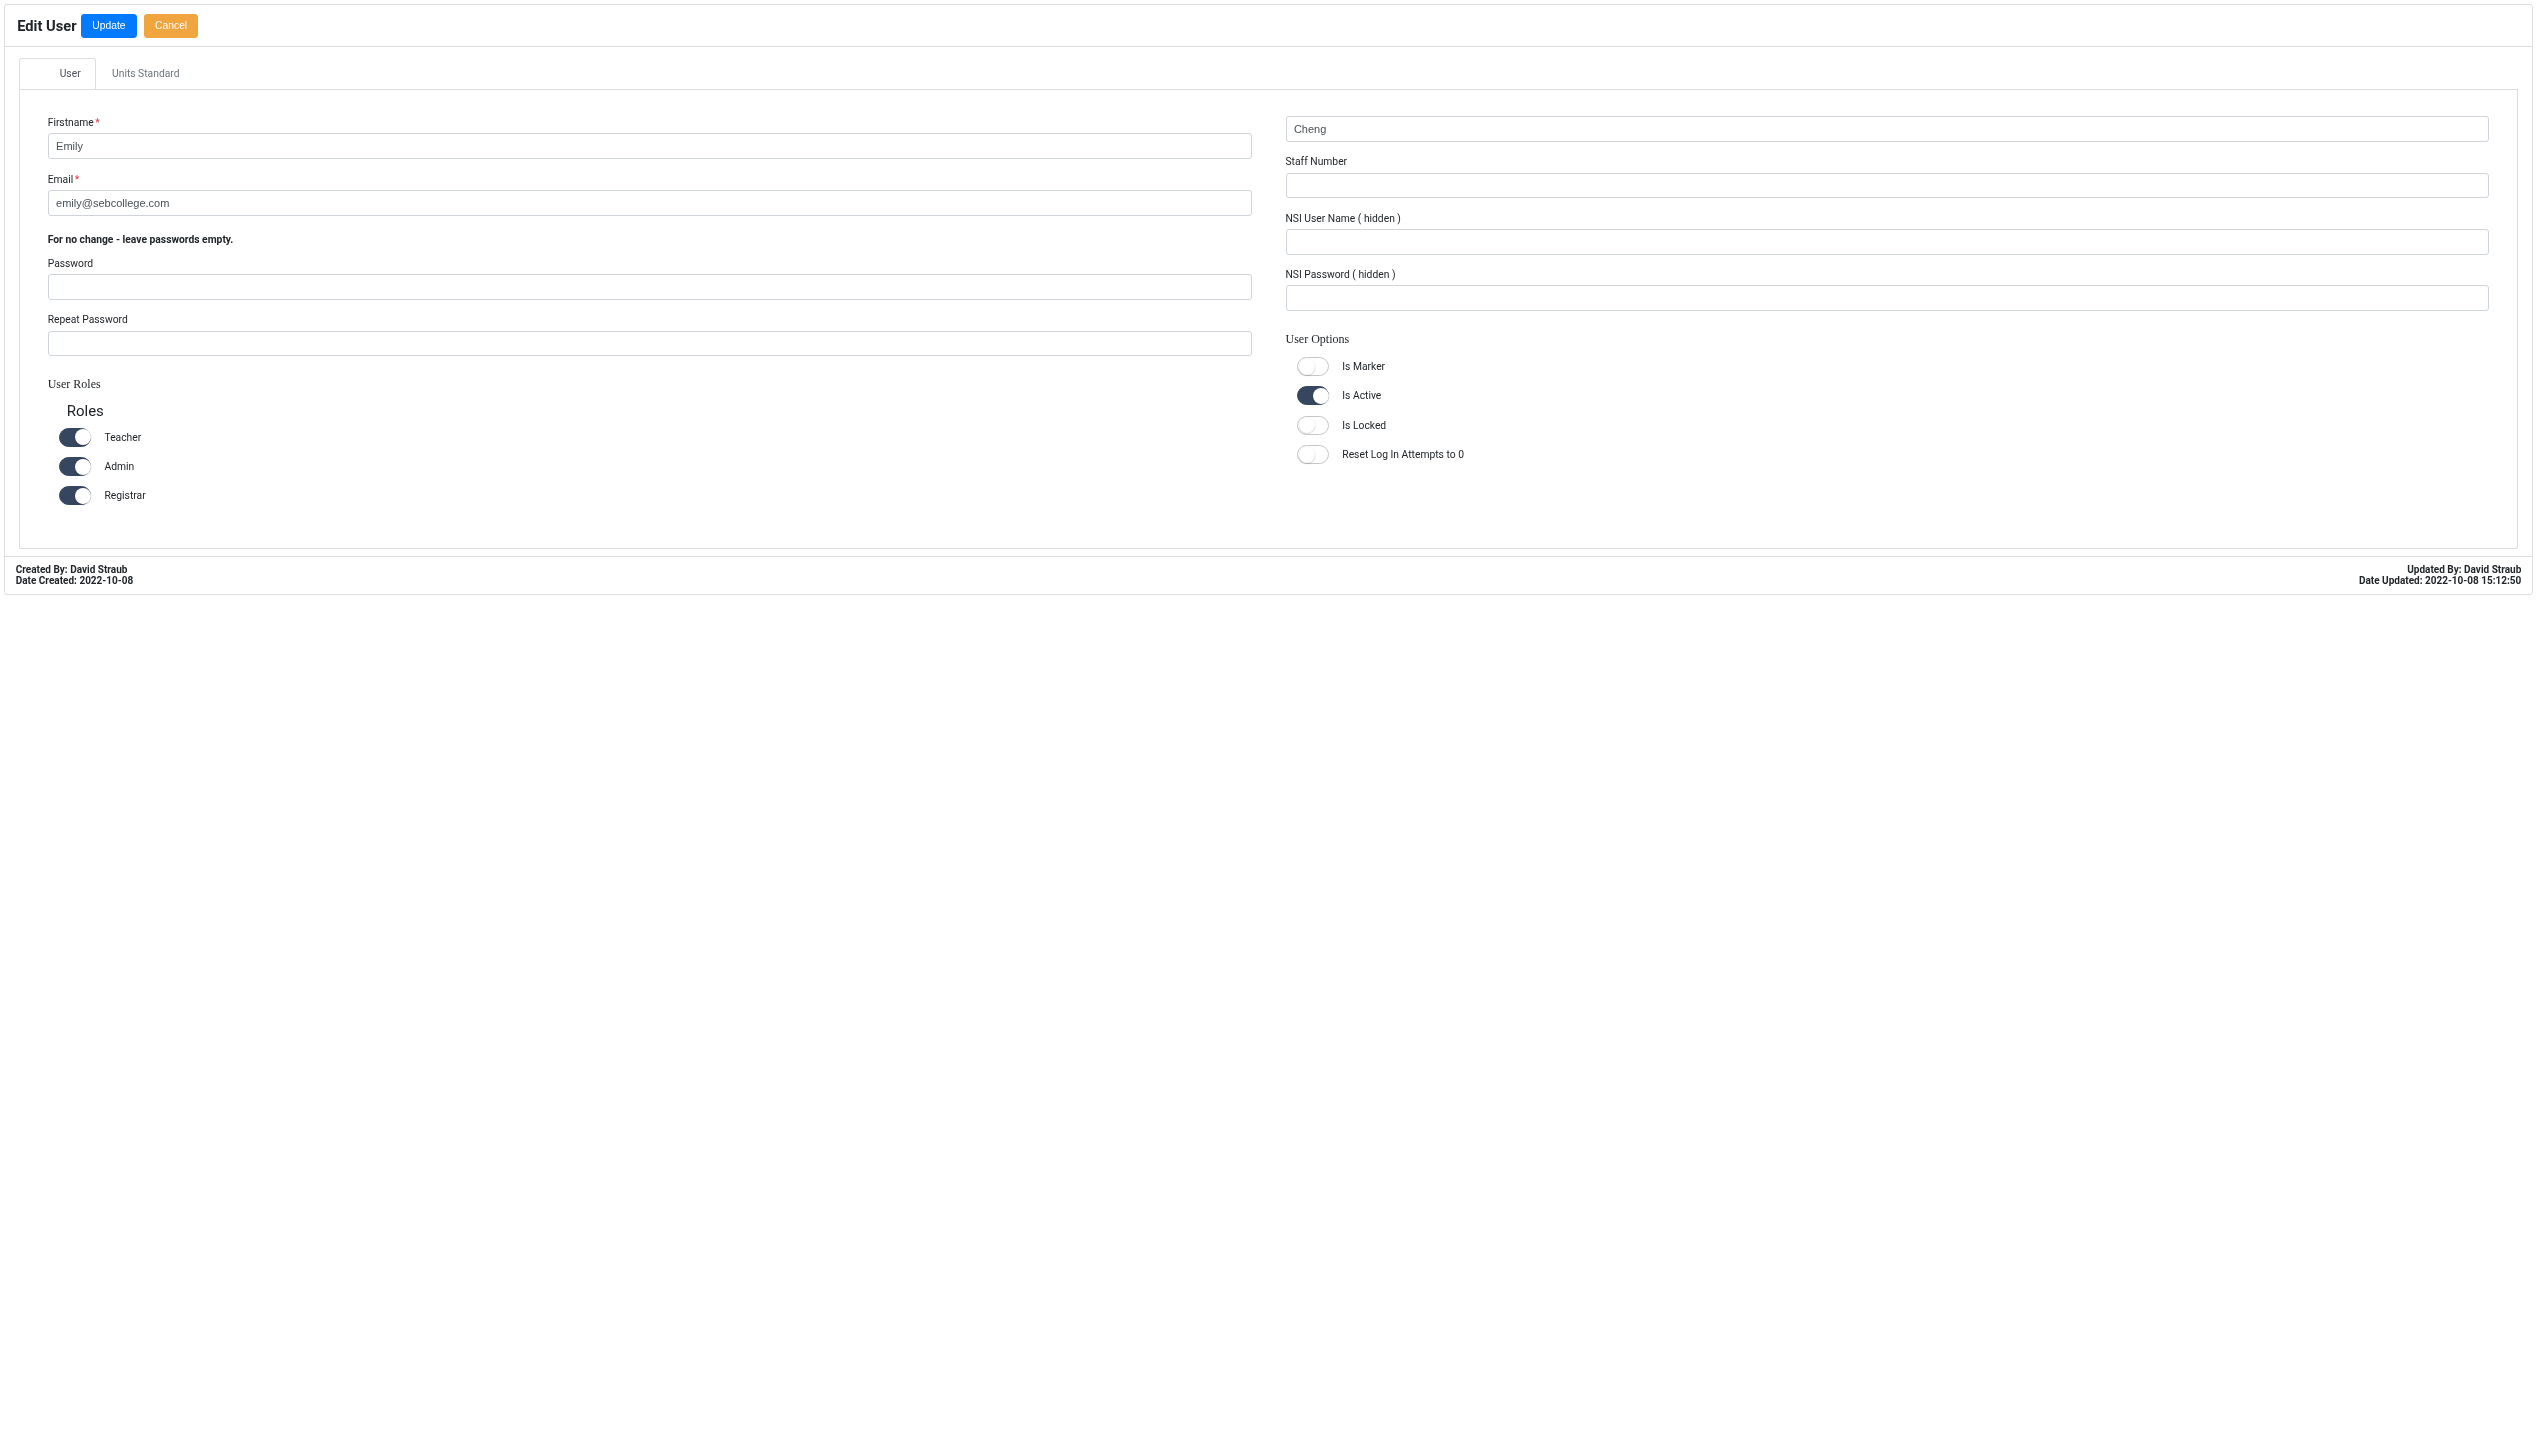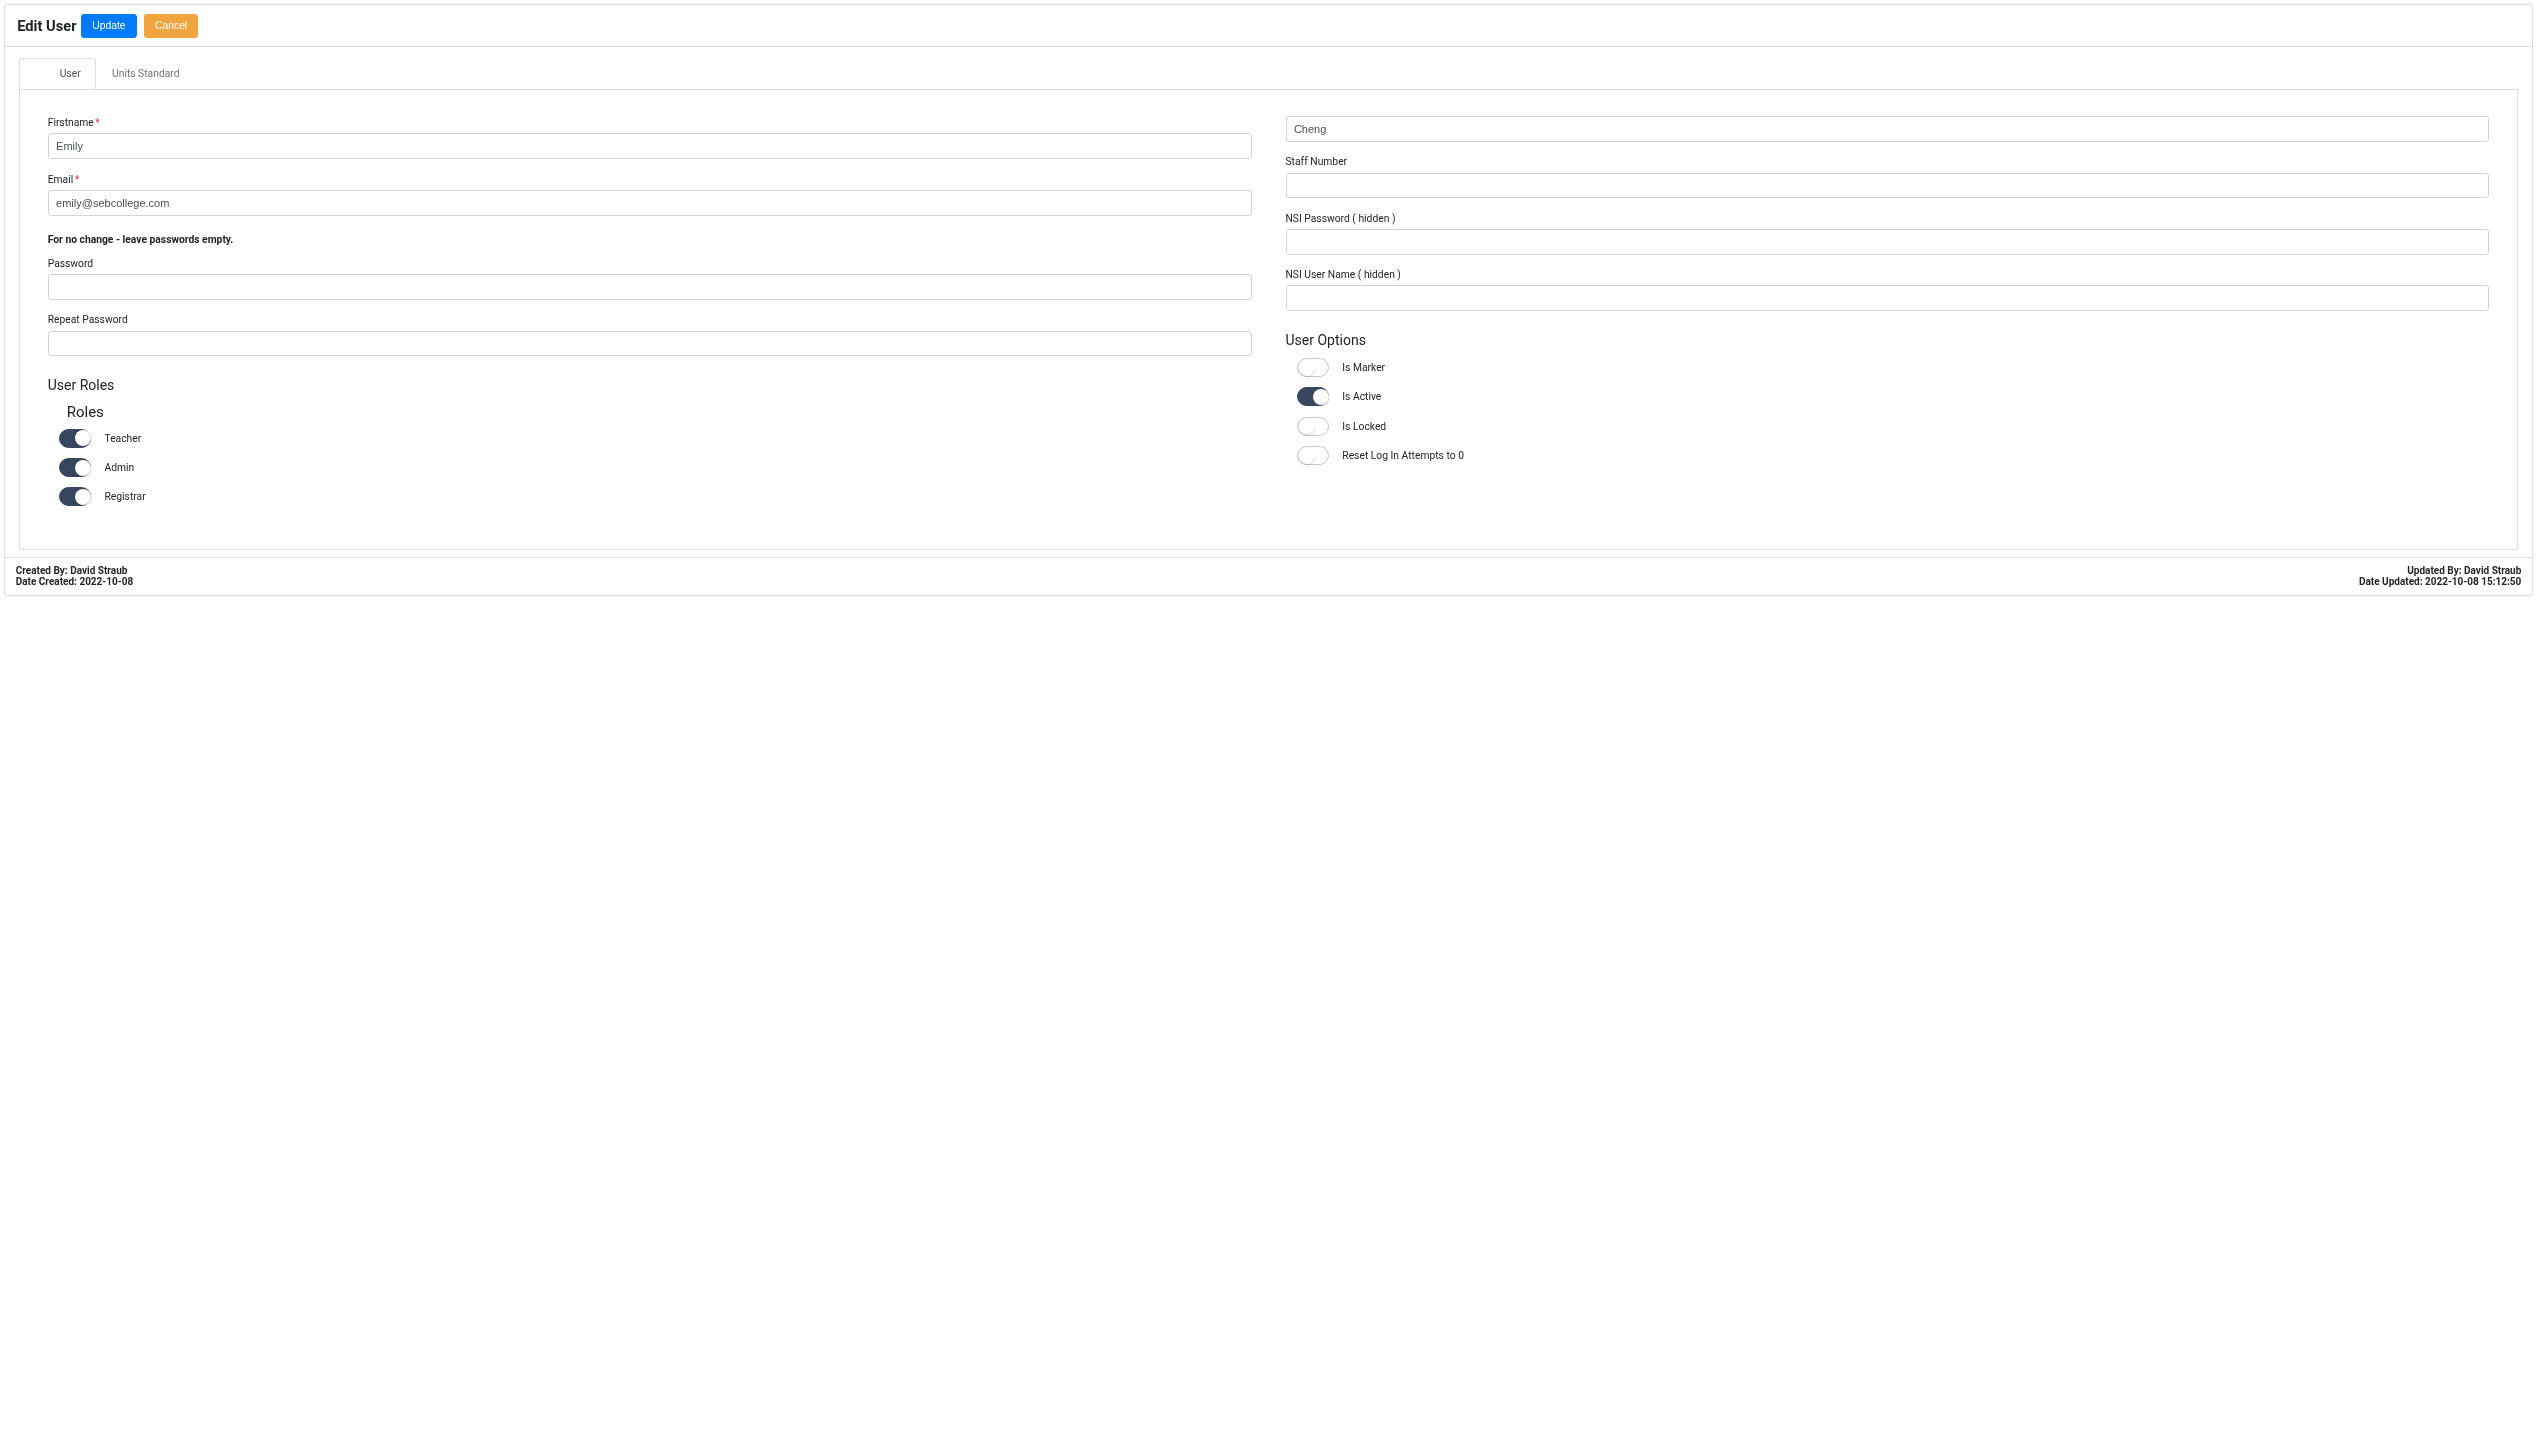--- a/index.html
+++ b/index.html
@@ -95,22 +95,23 @@
     border-radius: 2.9px;
     background: #fff;
     color: #495057;
   }
   .note {
     font-weight: 700;
     font-size: 10.3px;
     margin: 17.7px 0 10.3px 0;
   }
   .section-label {
-    font-size: 14px;
+    font-size: 12px;
     margin: 20.6px 0 10.3px 0;
+    font-family: Liberation Serif, serif;
   }
   .subsection-label {
     font-size: 15px;
     margin: 0 0 7.4px 0;
     padding-left: 19px;
   }
   .toggle-row {
     display: flex;
     align-items: center;
     margin-bottom: 10.3px;
@@ -222,26 +223,26 @@
           <div class="form-group">
             <input type="text" class="form-control" value="Cheng" style="">
           </div>
 
           <div class="form-group">
             <label class="form-label">Staff Number</label>
             <input type="text" class="form-control" value="" style="">
           </div>
 
           <div class="form-group">
+            <label class="form-label">NSI User Name ( hidden )</label>
+            <input type="text" class="form-control" value="" style="">
+          </div>
+
+          <div class="form-group">
             <label class="form-label">NSI Password ( hidden )</label>
-            <input type="text" class="form-control" value="" style="">
-          </div>
-
-          <div class="form-group">
-            <label class="form-label">NSI User Name ( hidden )</label>
             <input type="text" class="form-control" value="" style="">
           </div>
 
           <div class="section-label">User Options</div>
 
           <div class="toggle-row">
             <div class="toggle off">
                 <div class="knob"></div>
               </div>
             <span class="toggle-label-right">Is Marker</span>

